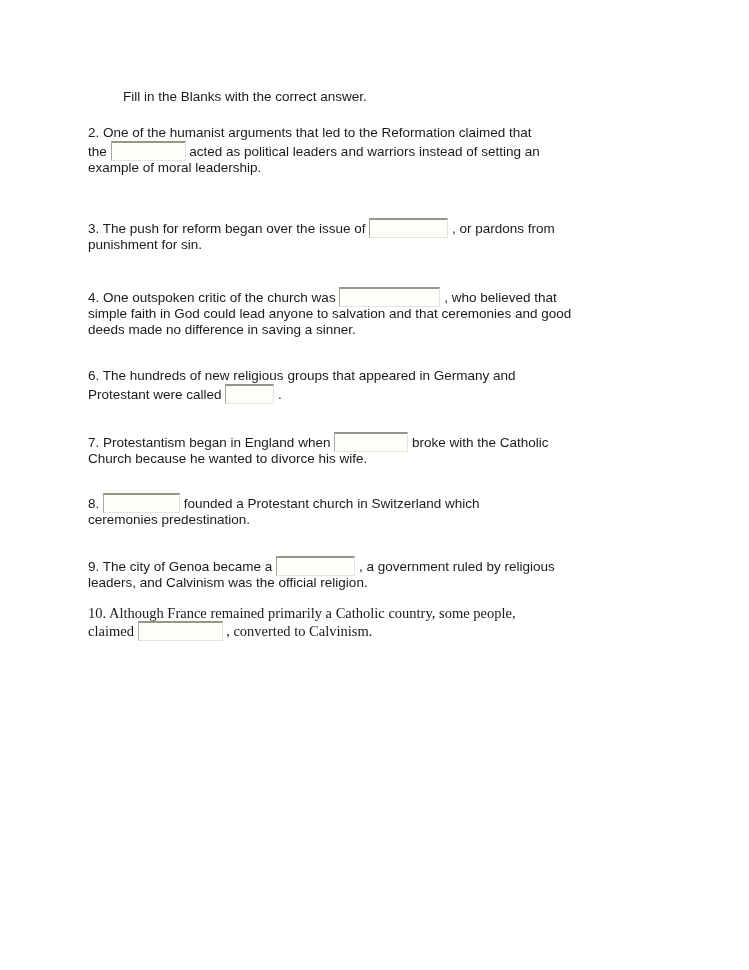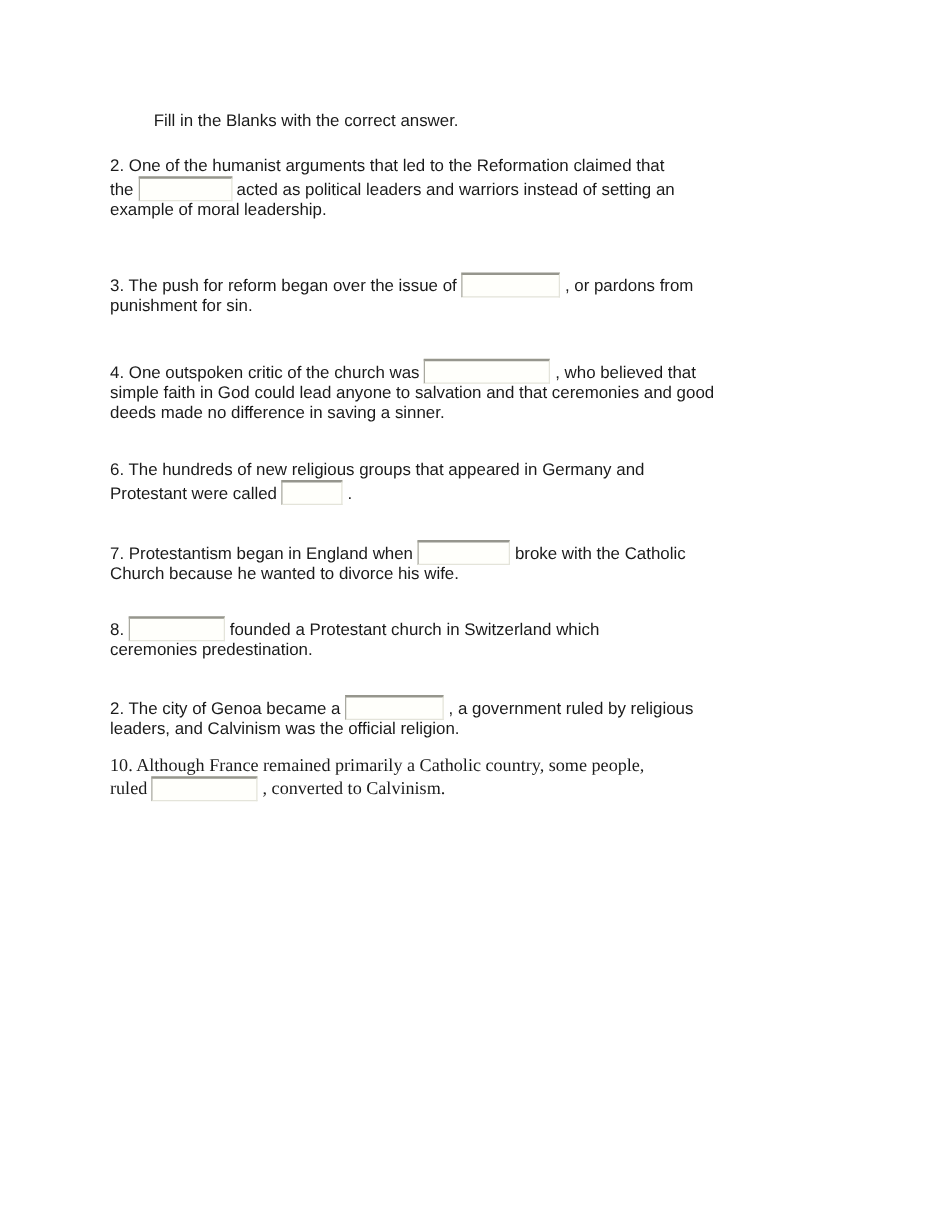--- a/index.html
+++ b/index.html
@@ -64,16 +64,16 @@
 <div id="worksheet">
   <div class="title">Fill in the Blanks with the correct answer.</div>
 
   <div id="questions">
       <p class="q q-sans"><span>2. One of the humanist arguments that led to the Reformation claimed that</span><br><span>the </span><input type="text" class="blank" style="width: 75px;"><span> acted as political leaders and warriors instead of setting an</span><br><span>example of moral leadership.</span></p>
       <p class="q q-sans"><span>3. The push for reform began over the issue of </span><input type="text" class="blank" style="width: 79px;"><span> , or pardons from</span><br><span>punishment for sin.</span></p>
       <p class="q q-sans"><span>4. One outspoken critic of the church was </span><input type="text" class="blank" style="width: 101px;"><span> , who believed that</span><br><span>simple faith in God could lead anyone to salvation and that ceremonies and good</span><br><span>deeds made no difference in saving a sinner.</span></p>
       <p class="q q-sans"><span>6. The hundreds of new religious groups that appeared in Germany and</span><br><span>Protestant were called </span><input type="text" class="blank" style="width: 49px;"><span> .</span></p>
       <p class="q q-sans"><span>7. Protestantism began in England when </span><input type="text" class="blank" style="width: 74px;"><span> broke with the Catholic</span><br><span>Church because he wanted to divorce his wife.</span></p>
       <p class="q q-sans"><span>8. </span><input type="text" class="blank" style="width: 77px;"><span> founded a Protestant church in Switzerland which</span><br><span>ceremonies predestination.</span></p>
-      <p class="q q-sans"><span>2. The city of Genoa became a </span><input type="text" class="blank" style="width: 79px;"><span> , a government ruled by religious</span><br><span>leaders, and Calvinism was the official religion.</span></p>
-      <p class="q q-serif"><span>10. Although France remained primarily a Catholic country, some people,</span><br><span>ruled </span><input type="text" class="blank" style="width: 85px;"><span> , converted to Calvinism.</span></p>
+      <p class="q q-sans"><span>9. The city of Genoa became a </span><input type="text" class="blank" style="width: 79px;"><span> , a government ruled by religious</span><br><span>leaders, and Calvinism was the official religion.</span></p>
+      <p class="q q-serif"><span>10. Although France remained primarily a Catholic country, some people,</span><br><span>claimed </span><input type="text" class="blank" style="width: 85px;"><span> , converted to Calvinism.</span></p>
     </div>
 </div>
 
 </body></html>

